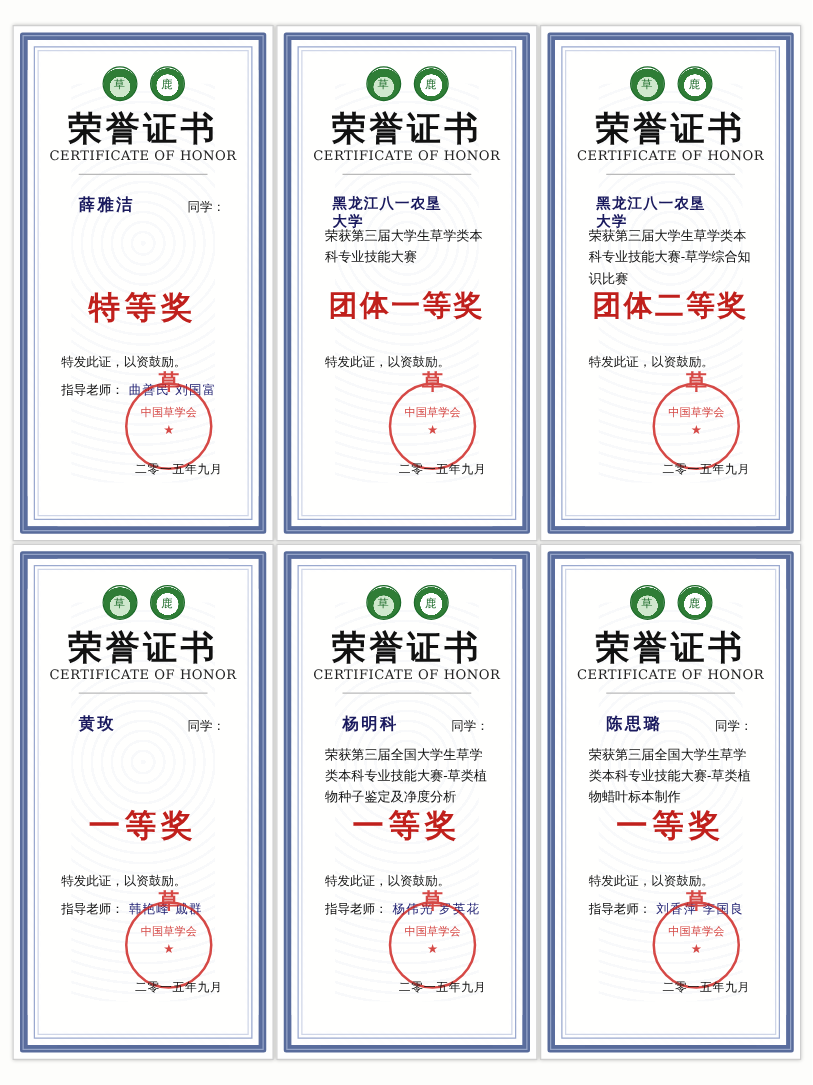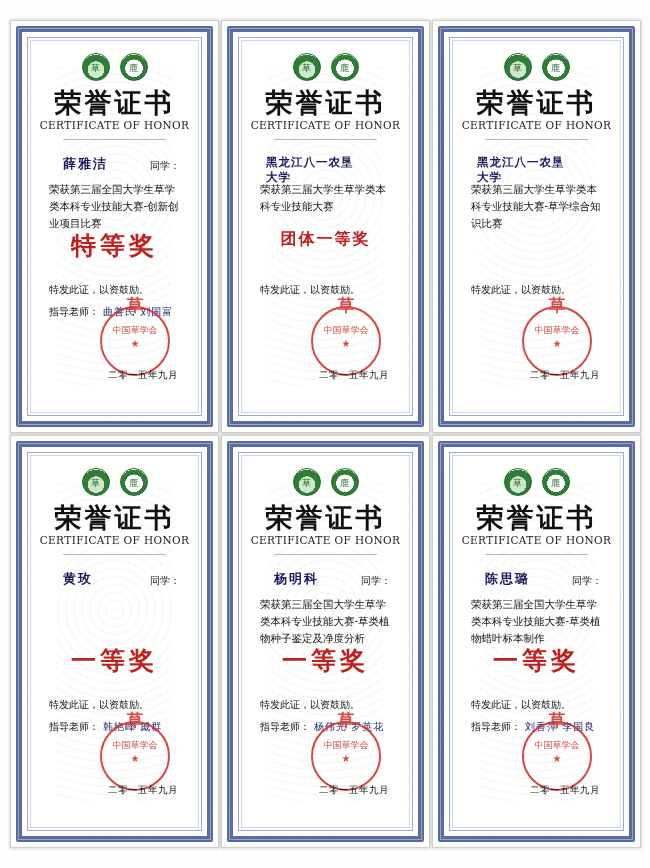--- a/index.html
+++ b/index.html
@@ -192,21 +192,21 @@
     position: absolute;
     top: 186px;
     left: 0; right: 0;
     text-align: center;
     font-family: "DejaVu Serif", serif;
     font-size: 25px;
     font-weight: bold;
     color: #c0201c;
     letter-spacing: 4px;
   }
-  .award.small { font-size: 16px; letter-spacing: 2px; }
+  .award.small { font-size: 23px; letter-spacing: 2px; }
   .closing {
     position: absolute;
     top: 240px;
     left: 16px;
     font-family: "DejaVu Serif", serif;
     font-size: 10px;
     color: #111;
   }
   .mentor {
     position: absolute;
@@ -310,21 +310,20 @@
                 <span class="inner">鹿</span>
               </div>
           </div>
           <div class="title">荣誉证书</div>
           <div class="subtitle">CERTIFICATE OF HONOR</div>
           <div class="rule"></div>
           <div class="recipient-row">
             <span class="recipient">薛雅洁</span>
             <span class="honorific">同学：</span>
           </div>
-          <div class="body-text">荣获第三届全国大学生草学类本科专业技能大赛-创新创业项目比赛</div>
           <div class="award">特等奖</div>
           <div class="closing">特发此证，以资鼓励。</div>
           <div class="mentor">
             <span>指导老师：</span><span class="names">曲善民 刘国富</span>
           </div>
           <div class="seal-wrap">
             <div class="seal">
               <span class="cao">草</span>
               <span class="org">中国草学会</span>
               <span class="star">★</span>
@@ -399,20 +398,21 @@
               </div>
           </div>
           <div class="title">荣誉证书</div>
           <div class="subtitle">CERTIFICATE OF HONOR</div>
           <div class="rule"></div>
           <div class="recipient-row">
             <span class="recipient wide">黑龙江八一农垦大学</span>
             <span class="honorific"></span>
           </div>
           <div class="body-text">荣获第三届大学生草学类本科专业技能大赛-草学综合知识比赛</div>
+          <div class="award small">团体二等奖</div>
           <div class="closing">特发此证，以资鼓励。</div>
           <div class="mentor">
             <span></span><span class="names"></span>
           </div>
           <div class="seal-wrap">
             <div class="seal">
               <span class="cao">草</span>
               <span class="org">中国草学会</span>
               <span class="star">★</span>
             </div>

